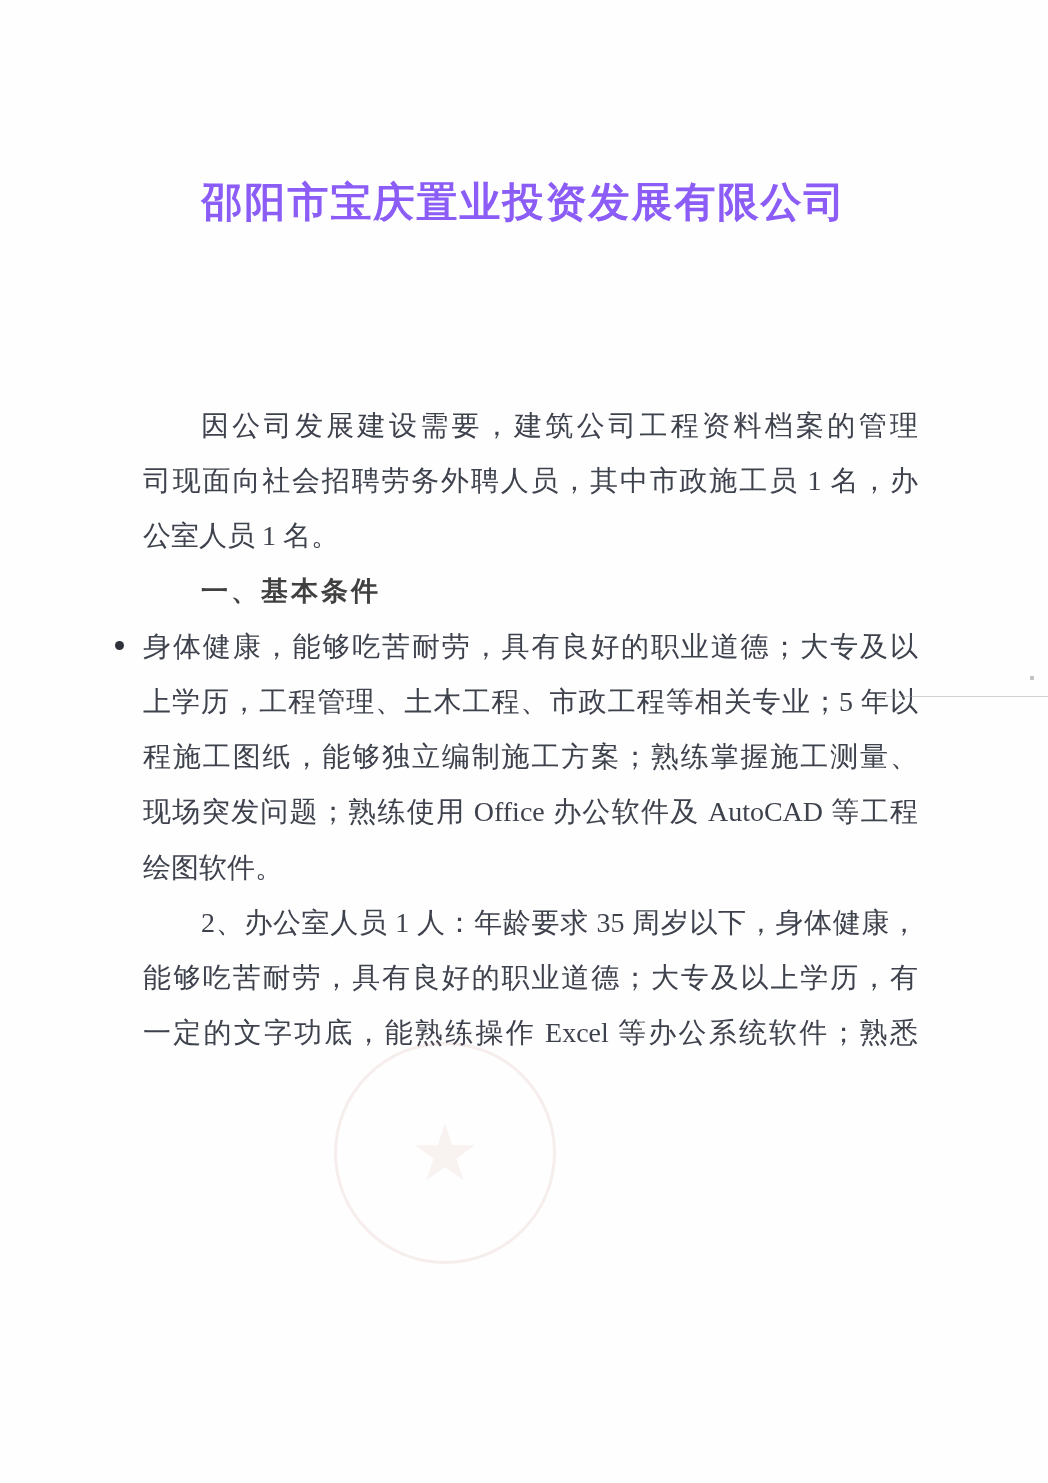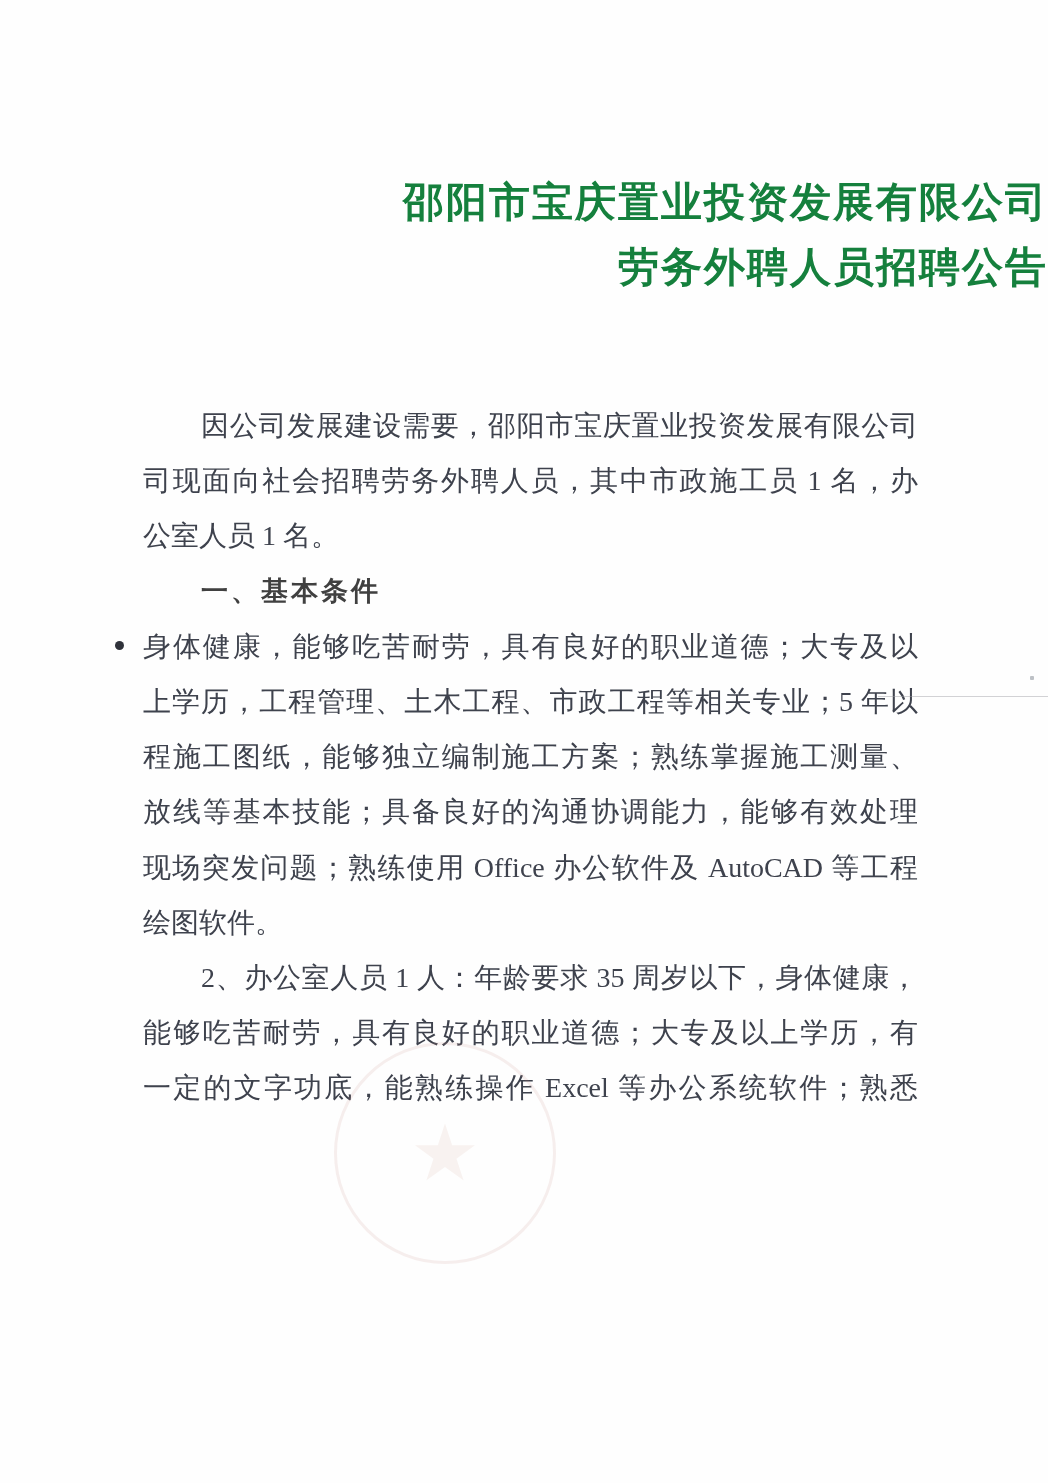--- a/index.html
+++ b/index.html
@@ -21,23 +21,22 @@
     top: 170px;
     left: 0;
     width: 100%;
     text-align: center;
   }
   .title-line {
     font-size: 41px;
     font-weight: bold;
     letter-spacing: 2px;
     line-height: 65px;
-    color: #15803d;
+    color: #8b5cf6;
     white-space: nowrap;
-    text-align: right;
   }
   .body-block {
     position: absolute;
     left: 143px;
     top: 398px;
     width: 775px;
     font-size: 28px;
     color: #3e424d;
   }
   .line {
@@ -111,32 +110,30 @@
     background: rgba(158, 158, 164, 0.45);
   }
 </style>
 </head>
 <body>
 
 <div class="page">
 
   <div class="title-block">
     <div class="title-line">邵阳市宝庆置业投资发展有限公司</div>
-    <div class="title-line">劳务外聘人员招聘公告</div>
   </div>
 
   <div class="body-block">
-      <div class="line j ind">因公司发展建设需要，邵阳市宝庆置业投资发展有限公司</div>
+      <div class="line j ind">因公司发展建设需要，建筑公司工程资料档案的管理</div>
       <div class="line j">司现面向社会招聘劳务外聘人员，其中市政施工员 1 名，办</div>
       <div class="line">公室人员 1 名。</div>
       <div class="line ind b">一、基本条件</div>
       <div class="line j">身体健康，能够吃苦耐劳，具有良好的职业道德；大专及以</div>
       <div class="line j">上学历，工程管理、土木工程、市政工程等相关专业；5 年以</div>
       <div class="line j">程施工图纸，能够独立编制施工方案；熟练掌握施工测量、</div>
-      <div class="line j">放线等基本技能；具备良好的沟通协调能力，能够有效处理</div>
       <div class="line j">现场突发问题；熟练使用 Office 办公软件及 AutoCAD 等工程</div>
       <div class="line">绘图软件。</div>
       <div class="line j ind">2、办公室人员 1 人：年龄要求 35 周岁以下，身体健康，</div>
       <div class="line j">能够吃苦耐劳，具有良好的职业道德；大专及以上学历，有</div>
       <div class="line j">一定的文字功底，能熟练操作 Excel 等办公系统软件；熟悉</div>
     </div>
 
   <div class="stamp">
     <span class="star">★</span>
   </div>

